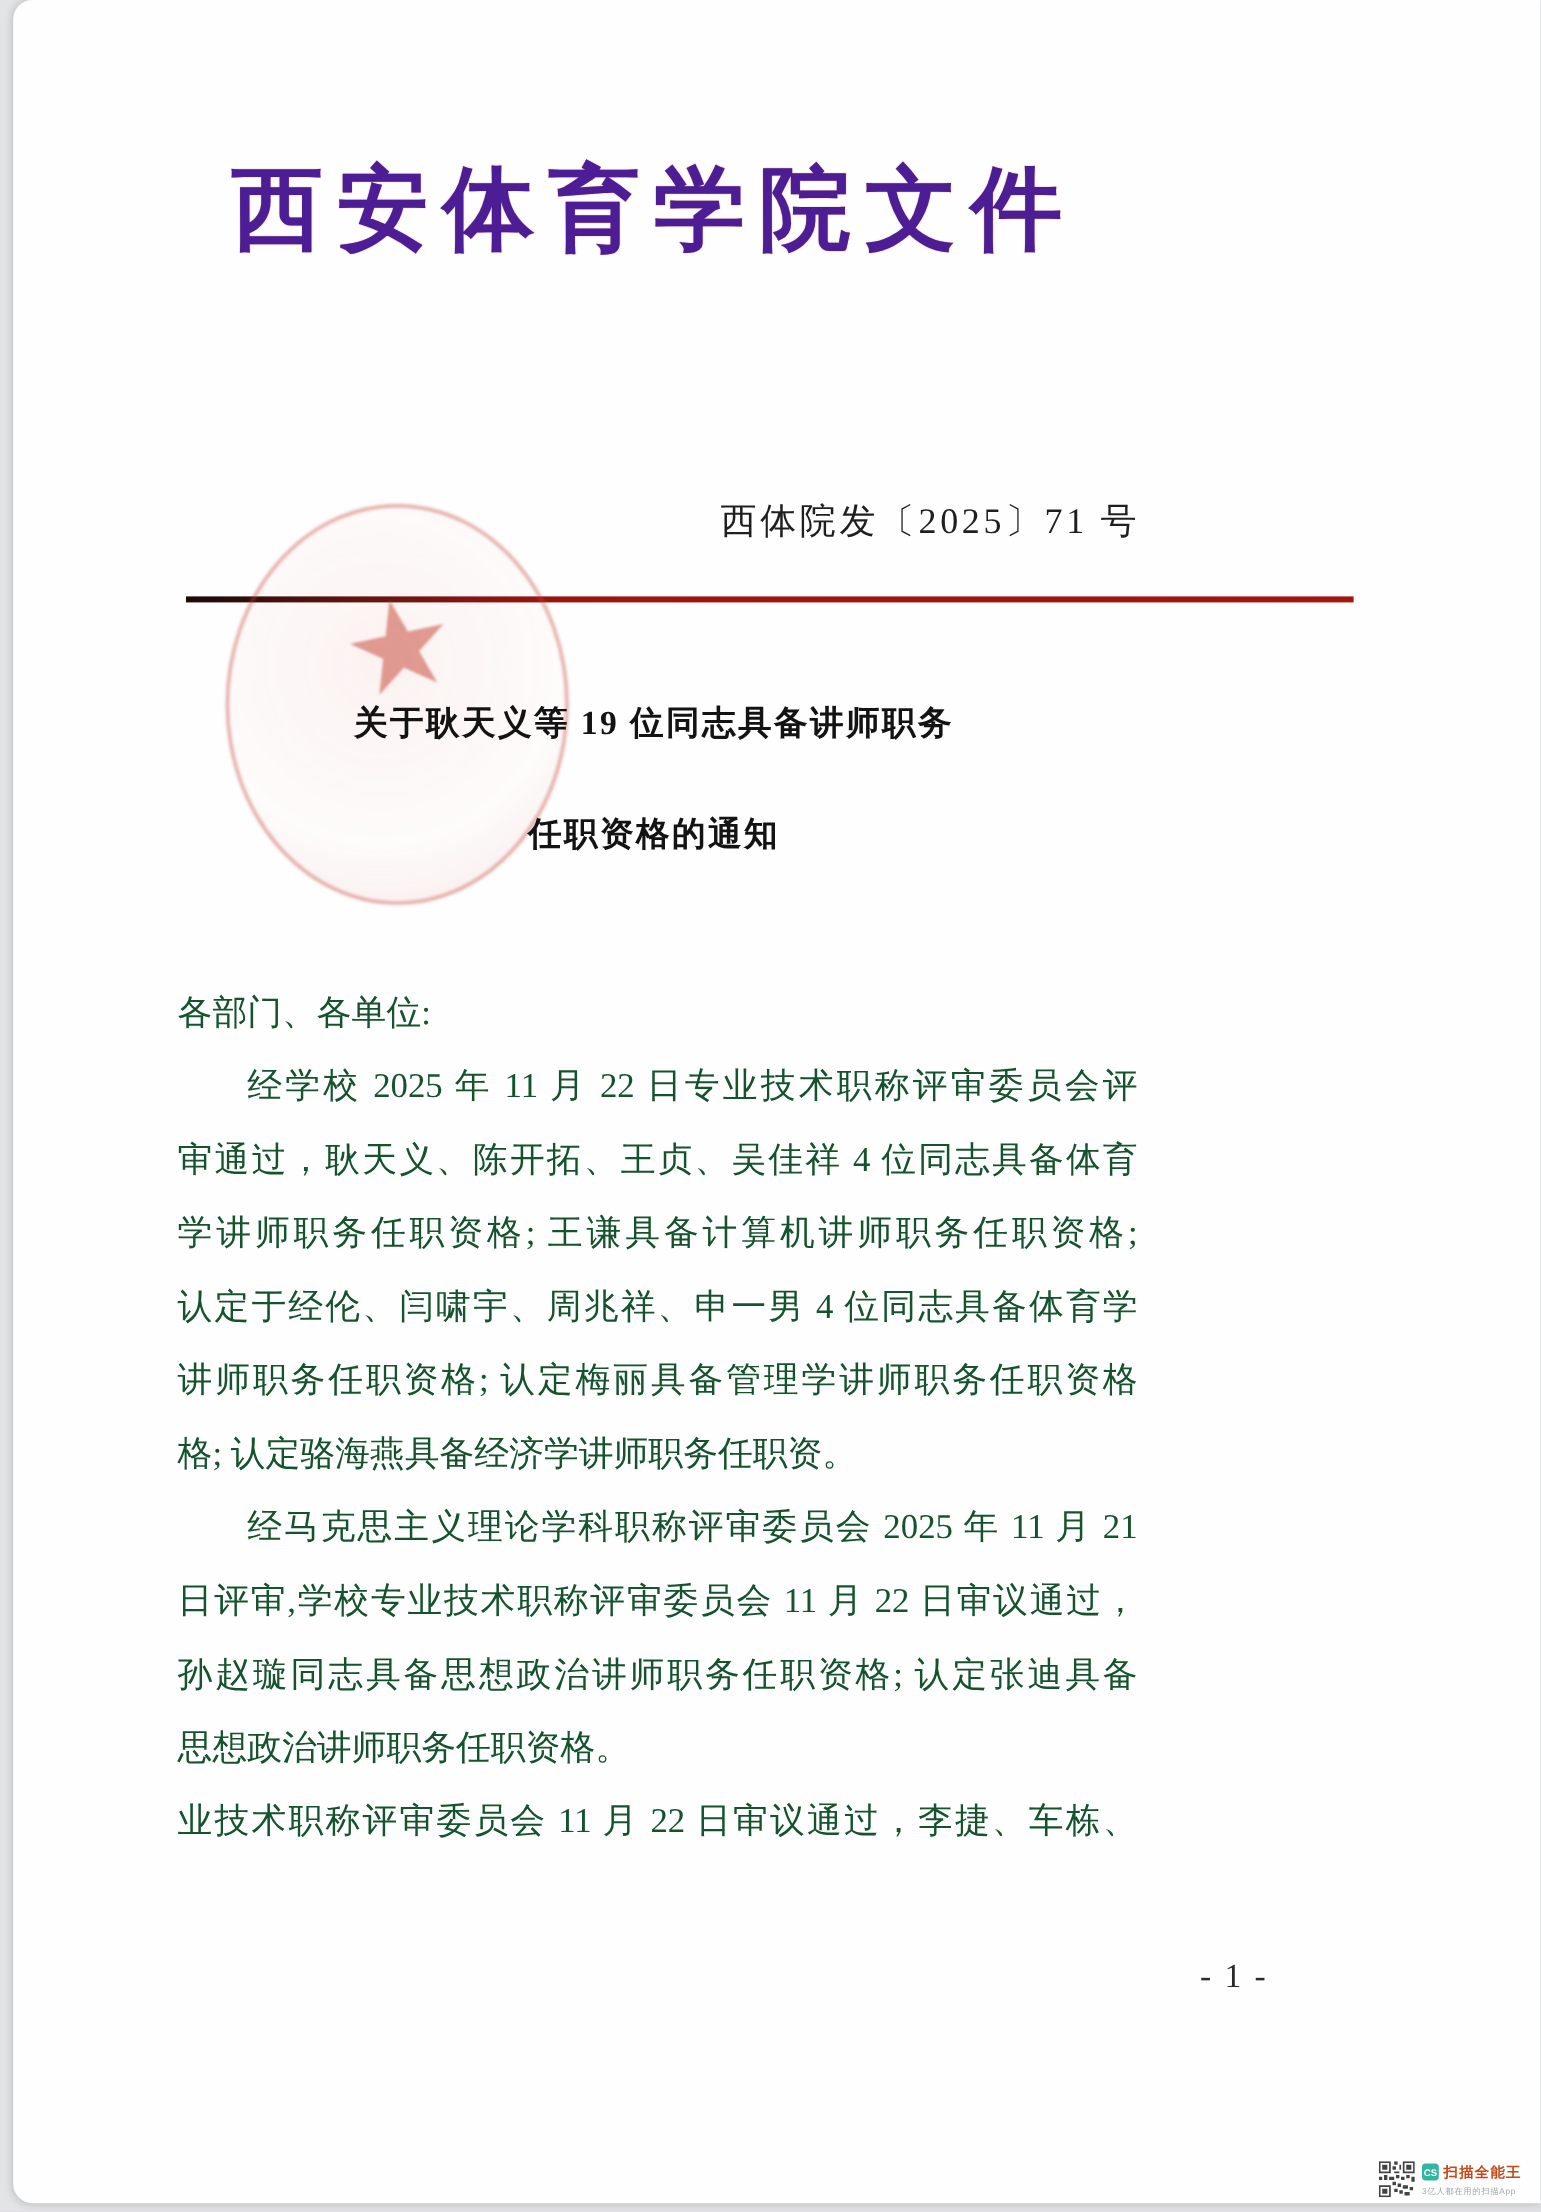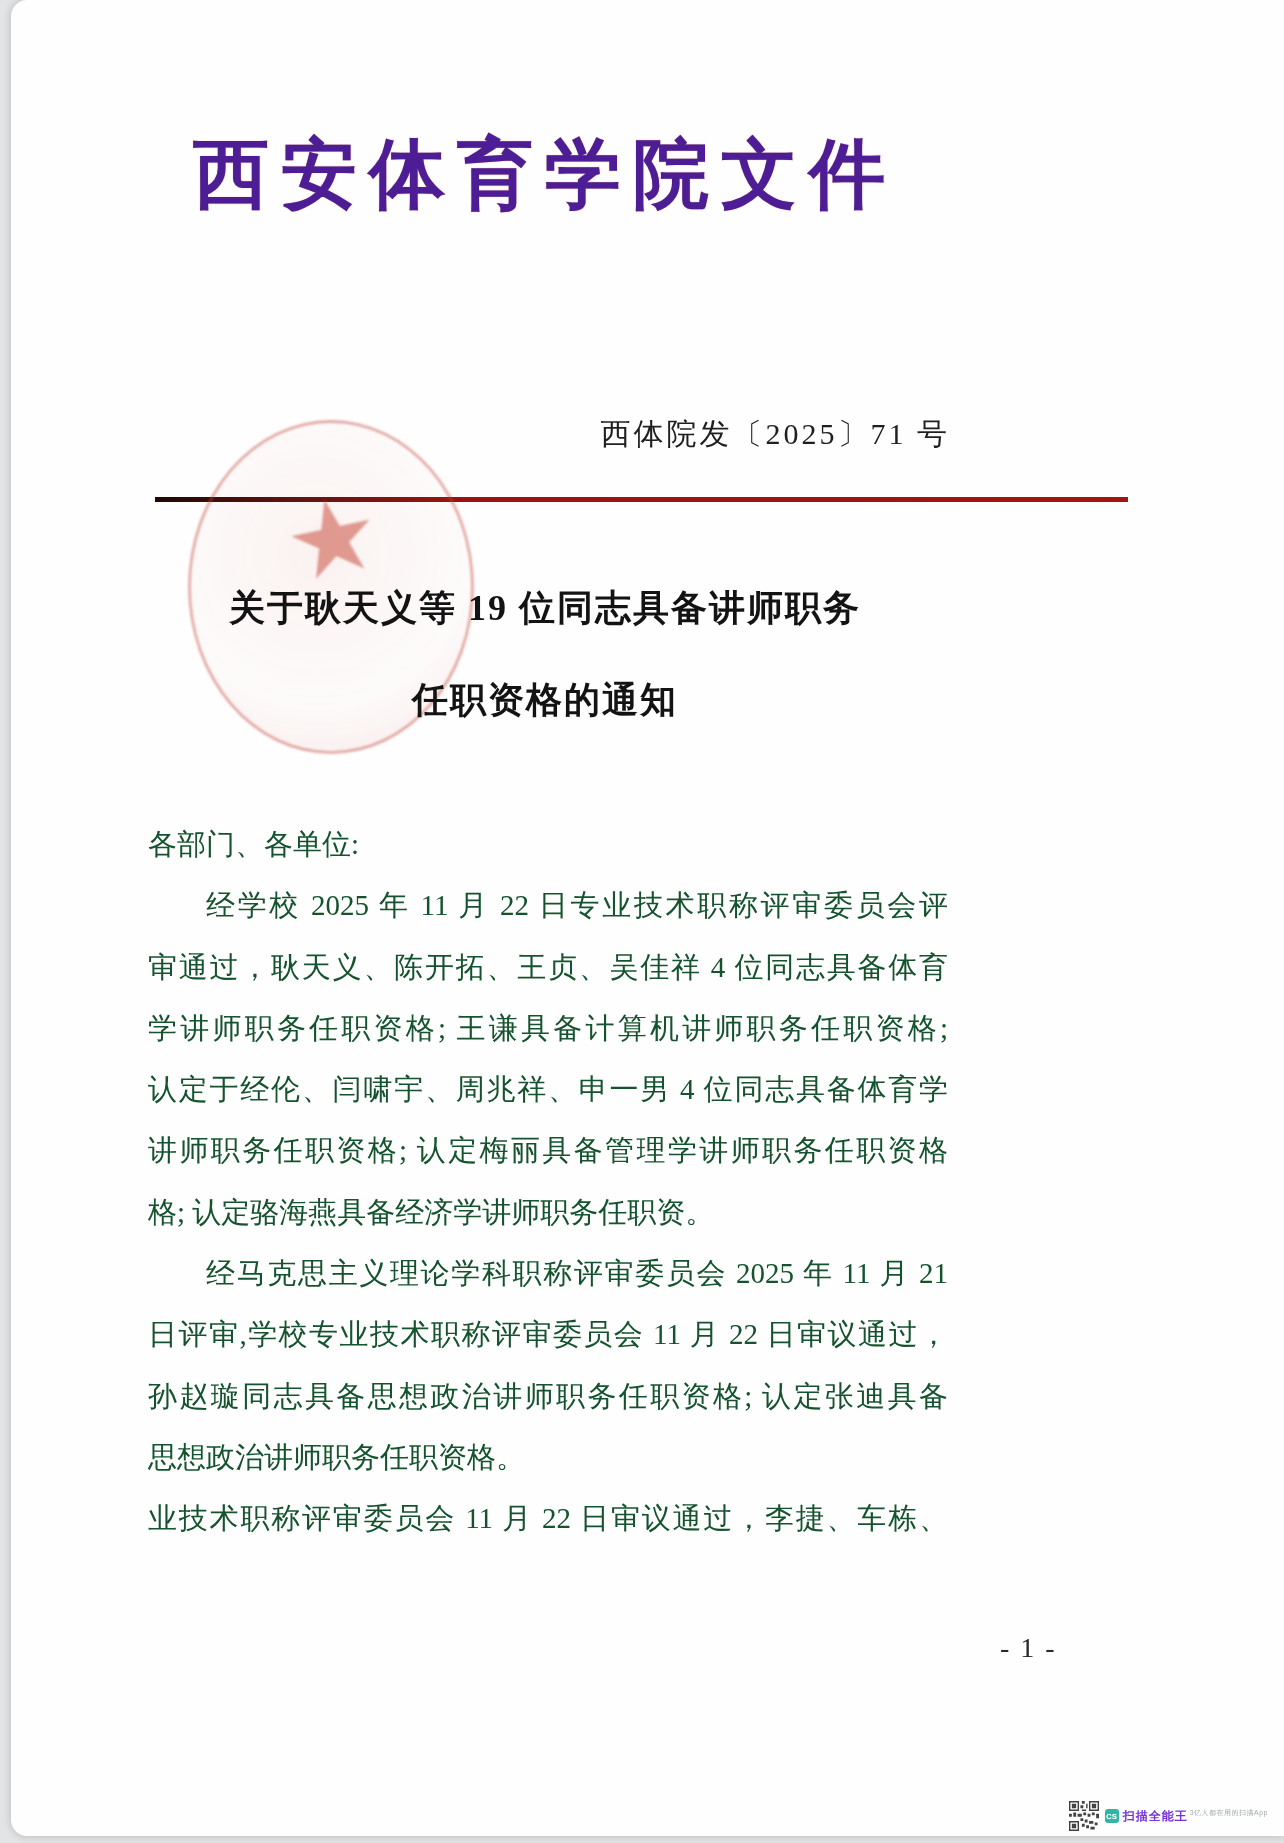--- a/index.html
+++ b/index.html
@@ -44,21 +44,21 @@
     position:absolute;left:286px;top:486px;
     font-size:104px;line-height:104px;
     color:rgba(203,78,62,.55);
     transform:rotate(-12deg);
     filter:blur(1px);
     font-family:"DejaVu Sans",sans-serif;
   }
   .title-line{
     position:absolute;left:150px;width:790px;
     text-align:center;
-    font-size:36px;font-weight:bold;color:#131313;
+    font-size:28px;font-weight:bold;color:#131313;
     letter-spacing:2px;
   }
   .title-1{top:584px;}
   .title-2{top:676px;}
   .body-block{
     position:absolute;left:148px;top:814px;width:800px;
     font-size:29px;color:#14532d;
   }
   .bline{
     height:61.3px;line-height:61.3px;
@@ -73,32 +73,32 @@
   .page-num{
     position:absolute;left:1000px;top:1632px;width:120px;
     font-size:28px;color:#2a2a2a;letter-spacing:2px;
     text-align:left;
   }
   .watermark{
     position:absolute;right:16px;bottom:12px;
     display:flex;align-items:center;gap:6px;
     opacity:.95;
   }
-  .wm-right{display:flex;flex-direction:row;gap:2px;}
+  .wm-right{display:flex;flex-direction:column;gap:2px;}
   .wm-top{display:flex;align-items:center;gap:4px;}
   .cs-icon{
     width:14px;height:14px;border-radius:3px;
     background:#27b39f;color:#fff;
     font-family:"Liberation Sans","DejaVu Sans",sans-serif;
     font-size:8px;font-weight:bold;
     display:flex;align-items:center;justify-content:center;
   }
   .wm-name{
     font-family:"Liberation Sans","DejaVu Sans",sans-serif;
-    font-size:12px;color:#6d28d9;font-weight:bold;letter-spacing:1px;
+    font-size:12px;color:#c2410c;font-weight:bold;letter-spacing:1px;
   }
   .wm-sub{
     font-family:"Liberation Sans","DejaVu Sans",sans-serif;
     font-size:7px;color:#9aa3a3;letter-spacing:.5px;
   }
 </style>
 </head>
 <body>
 
 <div class="canvas">

